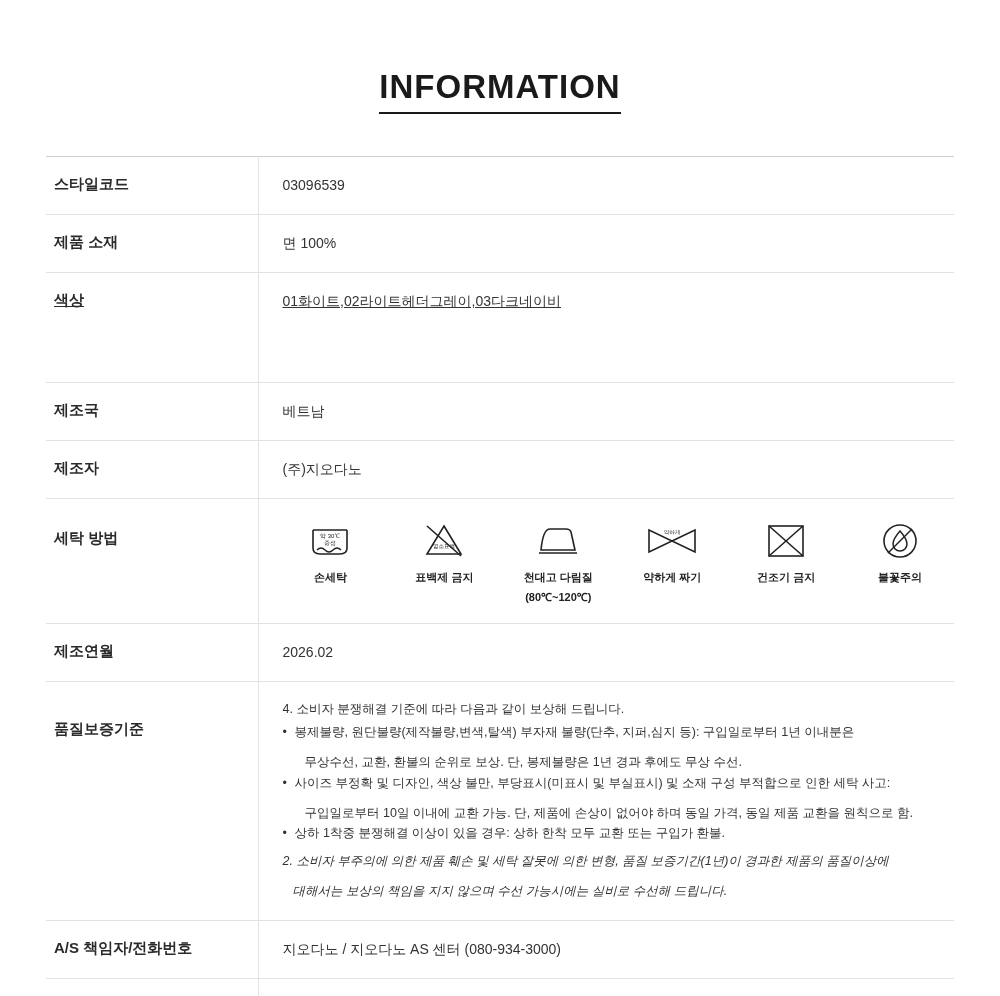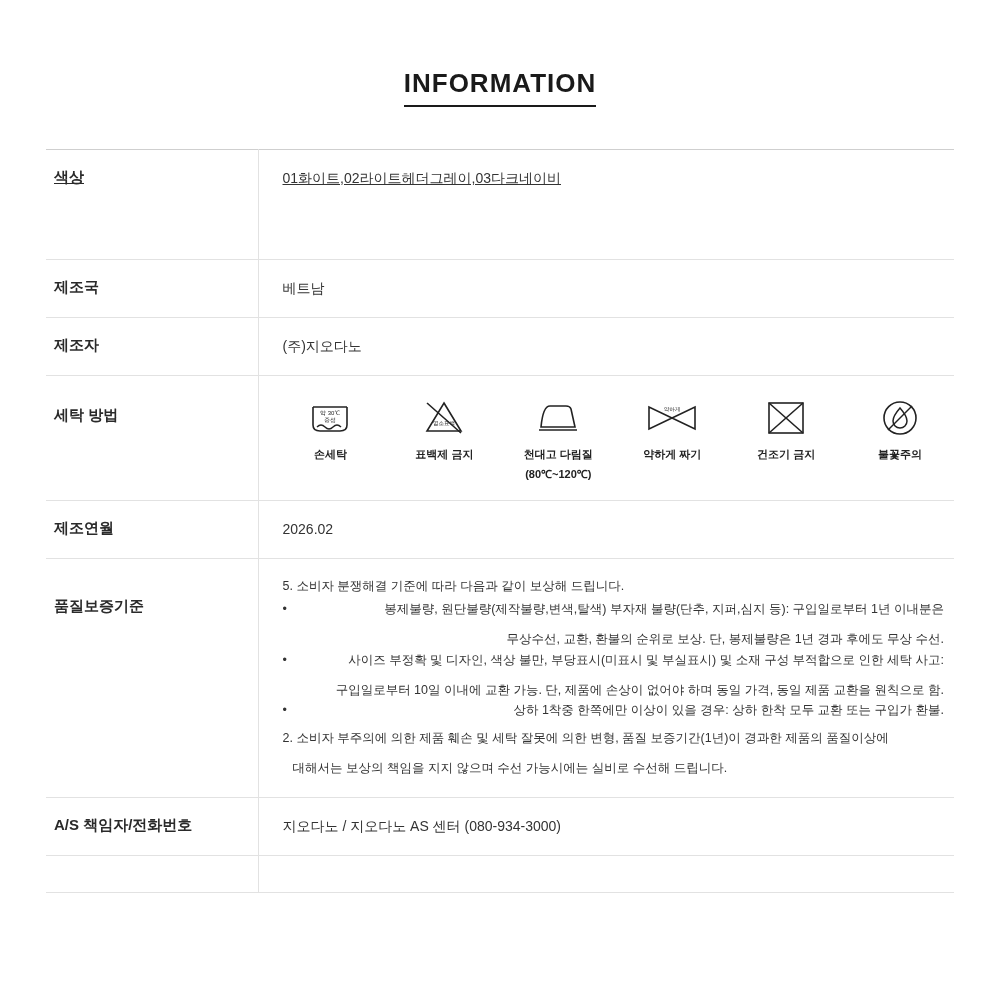--- a/index.html
+++ b/index.html
@@ -15,21 +15,21 @@
     height: 996px;
     position: relative;
     background: #fff;
   }
   .title-wrap {
     text-align: center;
     padding-top: 68px;
   }
   .title {
     display: inline-block;
-    font-size: 26px;
+    font-size: 33px;
     font-weight: bold;
     letter-spacing: 1px;
     color: #1a1a1a;
     border-bottom: 2px solid #1a1a1a;
     padding-bottom: 6px;
   }
   table.info {
     width: 908px;
     margin: 42px auto 0 auto;
     border-collapse: collapse;
@@ -95,31 +95,31 @@
   }
   .qual .num {
     margin: 0 0 4px 0;
     padding-left: 16px;
     text-indent: -16px;
   }
   .qual .num2 {
     margin: 8px 0 0 0;
     padding-left: 16px;
     text-indent: -16px;
+    font-style: italic;
   }
   .qual ul {
     margin: 0;
     padding: 0;
     list-style: none;
   }
   .qual li {
     position: relative;
     padding-left: 12px;
     margin-bottom: 1px;
-    text-align: right;
   }
   .qual li:before {
     content: "•";
     position: absolute;
     left: 0;
     top: 0;
   }
   .qual .cont { display: block; padding-left: 10px; margin-top: 10px; }
 
   
@@ -130,21 +130,29 @@
 
 <div class="page">
 
   <div class="title-wrap">
     <div class="title">INFORMATION</div>
   </div>
 
   <table class="info">
     <tbody>
 
-
+      <tr>
+        <th>스타일코드</th>
+        <td>03096539</td>
+      </tr>
+
+      <tr>
+        <th>제품 소재</th>
+        <td>면 100%</td>
+      </tr>
 
       <tr class="row-tall">
         <th>색상</th>
         <td style="padding-bottom:70px;">01화이트,02라이트헤더그레이,03다크네이비</td>
       </tr>
 
 
       <tr>
         <th>제조국</th>
         <td>베트남</td>
@@ -234,32 +242,32 @@
 
       <tr>
         <th>제조연월</th>
         <td>2026.02</td>
       </tr>
 
       <tr>
         <th style="padding-top:38px;">품질보증기준</th>
         <td>
           <div class="qual">
-            <p class="num">5. 소비자 분쟁해결 기준에 따라 다음과 같이 보상해 드립니다.</p>
+            <p class="num">4. 소비자 분쟁해결 기준에 따라 다음과 같이 보상해 드립니다.</p>
             <ul>
               <li>
                 <span>봉제불량, 원단불량(제작불량,변색,탈색) 부자재 불량(단추, 지퍼,심지 등): 구입일로부터 1년 이내분은</span>
                 <span class="cont">무상수선, 교환, 환불의 순위로 보상. 단, 봉제불량은 1년 경과 후에도 무상 수선.</span>
               </li>
               <li>
                 <span>사이즈 부정확 및 디자인, 색상 불만, 부당표시(미표시 및 부실표시) 및 소재 구성 부적합으로 인한 세탁 사고:</span>
                 <span class="cont">구입일로부터 10일 이내에 교환 가능. 단, 제품에 손상이 없어야 하며 동일 가격, 동일 제품 교환을 원칙으로 함.</span>
               </li>
               <li>
-                <span>상하 1착중 한쪽에만 이상이 있을 경우: 상하 한착 모두 교환 또는 구입가 환불.</span>
+                <span>상하 1착중 분쟁해결 이상이 있을 경우: 상하 한착 모두 교환 또는 구입가 환불.</span>
               </li>
             </ul>
             <p class="num2">
               <span>2. 소비자 부주의에 의한 제품 훼손 및 세탁 잘못에 의한 변형, 품질 보증기간(1년)이 경과한 제품의 품질이상에</span>
               <span class="cont">대해서는 보상의 책임을 지지 않으며 수선 가능시에는 실비로 수선해 드립니다.</span>
             </p>
           </div>
         </td>
       </tr>
 

